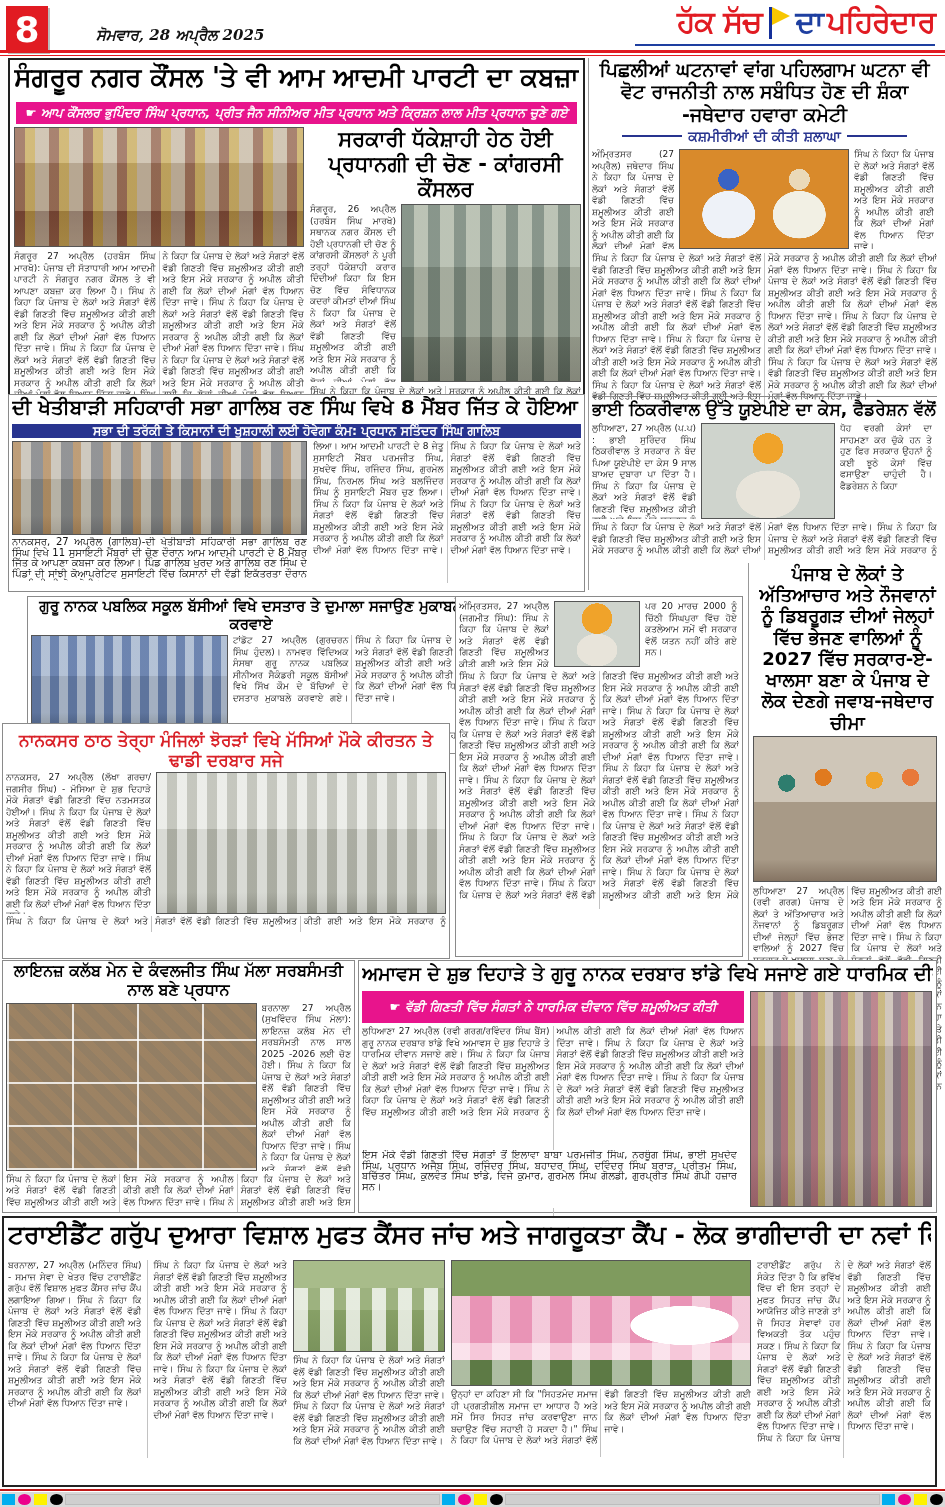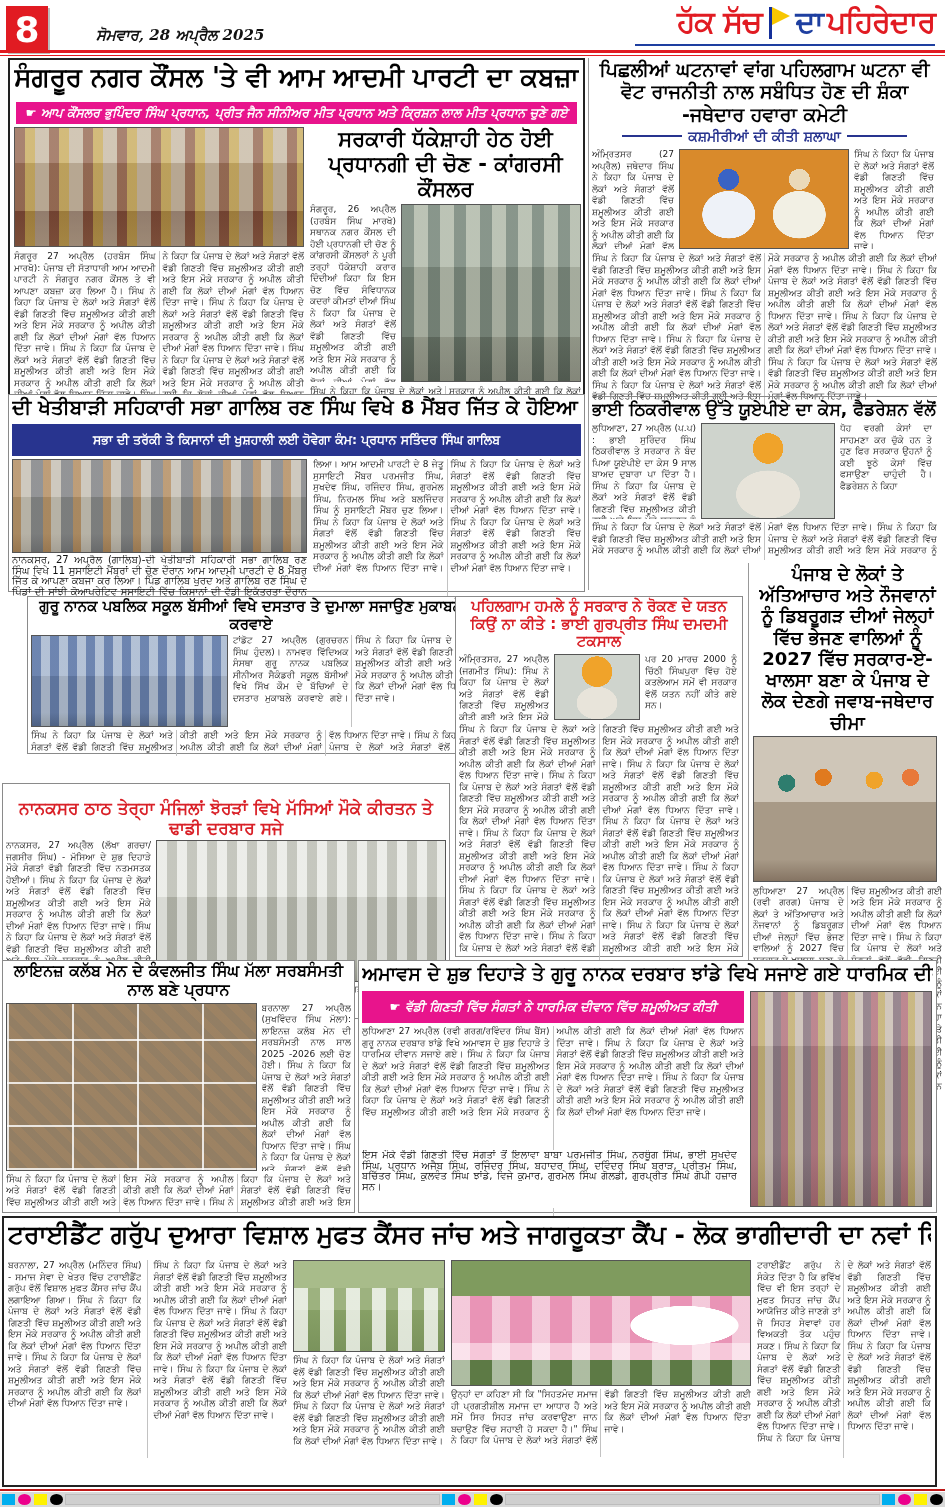--- a/index.html
+++ b/index.html
@@ -150,21 +150,21 @@
     <div style="display:flex;gap:5px;margin-top:2px;">
       <div class="body-t" style="width:82px;height:100px;">ਅੰਮ੍ਰਿਤਸਰ (27 ਅਪ੍ਰੈਲ) ਜਥੇਦਾਰ ਸਿੰਘ ਨੇ ਕਿਹਾ ਕਿ ਪੰਜਾਬ ਦੇ ਲੋਕਾਂ ਅਤੇ ਸੰਗਤਾਂ ਵੱਲੋਂ ਵੱਡੀ ਗਿਣਤੀ ਵਿੱਚ ਸ਼ਮੂਲੀਅਤ ਕੀਤੀ ਗਈ ਅਤੇ ਇਸ ਮੌਕੇ ਸਰਕਾਰ ਨੂੰ ਅਪੀਲ ਕੀਤੀ ਗਈ ਕਿ ਲੋਕਾਂ ਦੀਆਂ ਮੰਗਾਂ ਵੱਲ ਧਿਆਨ ਦਿੱਤਾ ਜਾਵੇ।</div>
       <div class="ph p-portraits" style="width:170px;height:100px;"></div>
       <div class="body-t" style="width:80px;height:100px;">ਸਿੰਘ ਨੇ ਕਿਹਾ ਕਿ ਪੰਜਾਬ ਦੇ ਲੋਕਾਂ ਅਤੇ ਸੰਗਤਾਂ ਵੱਲੋਂ ਵੱਡੀ ਗਿਣਤੀ ਵਿੱਚ ਸ਼ਮੂਲੀਅਤ ਕੀਤੀ ਗਈ ਅਤੇ ਇਸ ਮੌਕੇ ਸਰਕਾਰ ਨੂੰ ਅਪੀਲ ਕੀਤੀ ਗਈ ਕਿ ਲੋਕਾਂ ਦੀਆਂ ਮੰਗਾਂ ਵੱਲ ਧਿਆਨ ਦਿੱਤਾ ਜਾਵੇ।</div>
     </div>
     <div class="body-t cols2" style="height:158px;margin-top:4px;">ਸਿੰਘ ਨੇ ਕਿਹਾ ਕਿ ਪੰਜਾਬ ਦੇ ਲੋਕਾਂ ਅਤੇ ਸੰਗਤਾਂ ਵੱਲੋਂ ਵੱਡੀ ਗਿਣਤੀ ਵਿੱਚ ਸ਼ਮੂਲੀਅਤ ਕੀਤੀ ਗਈ ਅਤੇ ਇਸ ਮੌਕੇ ਸਰਕਾਰ ਨੂੰ ਅਪੀਲ ਕੀਤੀ ਗਈ ਕਿ ਲੋਕਾਂ ਦੀਆਂ ਮੰਗਾਂ ਵੱਲ ਧਿਆਨ ਦਿੱਤਾ ਜਾਵੇ। ਸਿੰਘ ਨੇ ਕਿਹਾ ਕਿ ਪੰਜਾਬ ਦੇ ਲੋਕਾਂ ਅਤੇ ਸੰਗਤਾਂ ਵੱਲੋਂ ਵੱਡੀ ਗਿਣਤੀ ਵਿੱਚ ਸ਼ਮੂਲੀਅਤ ਕੀਤੀ ਗਈ ਅਤੇ ਇਸ ਮੌਕੇ ਸਰਕਾਰ ਨੂੰ ਅਪੀਲ ਕੀਤੀ ਗਈ ਕਿ ਲੋਕਾਂ ਦੀਆਂ ਮੰਗਾਂ ਵੱਲ ਧਿਆਨ ਦਿੱਤਾ ਜਾਵੇ। ਸਿੰਘ ਨੇ ਕਿਹਾ ਕਿ ਪੰਜਾਬ ਦੇ ਲੋਕਾਂ ਅਤੇ ਸੰਗਤਾਂ ਵੱਲੋਂ ਵੱਡੀ ਗਿਣਤੀ ਵਿੱਚ ਸ਼ਮੂਲੀਅਤ ਕੀਤੀ ਗਈ ਅਤੇ ਇਸ ਮੌਕੇ ਸਰਕਾਰ ਨੂੰ ਅਪੀਲ ਕੀਤੀ ਗਈ ਕਿ ਲੋਕਾਂ ਦੀਆਂ ਮੰਗਾਂ ਵੱਲ ਧਿਆਨ ਦਿੱਤਾ ਜਾਵੇ। ਸਿੰਘ ਨੇ ਕਿਹਾ ਕਿ ਪੰਜਾਬ ਦੇ ਲੋਕਾਂ ਅਤੇ ਸੰਗਤਾਂ ਵੱਲੋਂ ਵੱਡੀ ਗਿਣਤੀ ਵਿੱਚ ਸ਼ਮੂਲੀਅਤ ਕੀਤੀ ਗਈ ਅਤੇ ਇਸ ਮੌਕੇ ਸਰਕਾਰ ਨੂੰ ਅਪੀਲ ਕੀਤੀ ਗਈ ਕਿ ਲੋਕਾਂ ਦੀਆਂ ਮੰਗਾਂ ਵੱਲ ਧਿਆਨ ਦਿੱਤਾ ਜਾਵੇ। ਸਿੰਘ ਨੇ ਕਿਹਾ ਕਿ ਪੰਜਾਬ ਦੇ ਲੋਕਾਂ ਅਤੇ ਸੰਗਤਾਂ ਵੱਲੋਂ ਵੱਡੀ ਗਿਣਤੀ ਵਿੱਚ ਸ਼ਮੂਲੀਅਤ ਕੀਤੀ ਗਈ ਅਤੇ ਇਸ ਮੌਕੇ ਸਰਕਾਰ ਨੂੰ ਅਪੀਲ ਕੀਤੀ ਗਈ ਕਿ ਲੋਕਾਂ ਦੀਆਂ ਮੰਗਾਂ ਵੱਲ ਧਿਆਨ ਦਿੱਤਾ ਜਾਵੇ। ਸਿੰਘ ਨੇ ਕਿਹਾ ਕਿ ਪੰਜਾਬ ਦੇ ਲੋਕਾਂ ਅਤੇ ਸੰਗਤਾਂ ਵੱਲੋਂ ਵੱਡੀ ਗਿਣਤੀ ਵਿੱਚ ਸ਼ਮੂਲੀਅਤ ਕੀਤੀ ਗਈ ਅਤੇ ਇਸ ਮੌਕੇ ਸਰਕਾਰ ਨੂੰ ਅਪੀਲ ਕੀਤੀ ਗਈ ਕਿ ਲੋਕਾਂ ਦੀਆਂ ਮੰਗਾਂ ਵੱਲ ਧਿਆਨ ਦਿੱਤਾ ਜਾਵੇ। ਸਿੰਘ ਨੇ ਕਿਹਾ ਕਿ ਪੰਜਾਬ ਦੇ ਲੋਕਾਂ ਅਤੇ ਸੰਗਤਾਂ ਵੱਲੋਂ ਵੱਡੀ ਗਿਣਤੀ ਵਿੱਚ ਸ਼ਮੂਲੀਅਤ ਕੀਤੀ ਗਈ ਅਤੇ ਇਸ ਮੌਕੇ ਸਰਕਾਰ ਨੂੰ ਅਪੀਲ ਕੀਤੀ ਗਈ ਕਿ ਲੋਕਾਂ ਦੀਆਂ ਮੰਗਾਂ ਵੱਲ ਧਿਆਨ ਦਿੱਤਾ ਜਾਵੇ।</div>
   </div>
 
   <div class="abs box" style="left:8px;top:394px;width:577px;height:198px;padding:1px 3px;">
     <div class="hl hl-nowrap" style="font-size:20px;height:28px;">ਦੀ ਖੇਤੀਬਾੜੀ ਸਹਿਕਾਰੀ ਸਭਾ ਗਾਲਿਬ ਰਣ ਸਿੰਘ ਵਿਖੇ 8 ਮੈਂਬਰ ਜਿੱਤ ਕੇ ਹੋਇਆ ਆਮ ਆਦਮੀ ਪਾਰਟੀ ਦਾ ਕਬਜਾ</div>
-    <div class="bar bar-blue" style="height:32px;">ਸਭਾ ਦੀ ਤਰੱਕੀ ਤੇ ਕਿਸਾਨਾਂ ਦੀ ਖੁਸ਼ਹਾਲੀ ਲਈ ਹੋਵੇਗਾ ਕੰਮ: ਪ੍ਰਧਾਨ ਸਤਿੰਦਰ ਸਿੰਘ ਗਾਲਿਬ</div>
+    <div class="bar bar-blue" style="height:14px;">ਸਭਾ ਦੀ ਤਰੱਕੀ ਤੇ ਕਿਸਾਨਾਂ ਦੀ ਖੁਸ਼ਹਾਲੀ ਲਈ ਹੋਵੇਗਾ ਕੰਮ: ਪ੍ਰਧਾਨ ਸਤਿੰਦਰ ਸਿੰਘ ਗਾਲਿਬ</div>
     <div style="display:flex;gap:6px;margin-top:3px;">
       <div style="width:295px;">
         <div class="ph p-coop" style="width:295px;height:94px;"></div>
         <div class="cap" style="height:44px;margin-top:2px;">ਨਾਨਕਸਰ, 27 ਅਪ੍ਰੈਲ (ਗਾਲਿਬ)-ਦੀ ਖੇਤੀਬਾੜੀ ਸਹਿਕਾਰੀ ਸਭਾ ਗਾਲਿਬ ਰਣ ਸਿੰਘ ਵਿਖੇ 11 ਸੁਸਾਇਟੀ ਮੈਂਬਰਾਂ ਦੀ ਚੋਣ ਦੌਰਾਨ ਆਮ ਆਦਮੀ ਪਾਰਟੀ ਦੇ 8 ਮੈਂਬਰ ਜਿੱਤ ਕੇ ਆਪਣਾ ਕਬਜਾ ਕਰ ਲਿਆ। ਪਿੰਡ ਗਾਲਿਬ ਖੁਰਦ ਅਤੇ ਗਾਲਿਬ ਰਣ ਸਿੰਘ ਦੇ ਪਿੰਡਾਂ ਦੀ ਸਾਂਝੀ ਕੋਆਪਰੇਟਿਵ ਸੁਸਾਇਟੀ ਵਿੱਚ ਕਿਸਾਨਾਂ ਦੀ ਵੱਡੀ ਇਕੱਤਰਤਾ ਦੌਰਾਨ ਸੁਸਾਇਟੀ ਦੀ ਚੋਣ ਹੋਈ।</div>
       </div>
       <div class="body-t cols2" style="width:268px;height:142px;">ਲਿਆ। ਆਮ ਆਦਮੀ ਪਾਰਟੀ ਦੇ 8 ਜੇਤੂ ਸੁਸਾਇਟੀ ਮੈਂਬਰ ਪਰਮਜੀਤ ਸਿੰਘ, ਸੁਖਦੇਵ ਸਿੰਘ, ਰਜਿੰਦਰ ਸਿੰਘ, ਗੁਰਮੇਲ ਸਿੰਘ, ਨਿਰਮਲ ਸਿੰਘ ਅਤੇ ਬਲਜਿੰਦਰ ਸਿੰਘ ਨੂੰ ਸੁਸਾਇਟੀ ਮੈਂਬਰ ਚੁਣ ਲਿਆ। ਸਿੰਘ ਨੇ ਕਿਹਾ ਕਿ ਪੰਜਾਬ ਦੇ ਲੋਕਾਂ ਅਤੇ ਸੰਗਤਾਂ ਵੱਲੋਂ ਵੱਡੀ ਗਿਣਤੀ ਵਿੱਚ ਸ਼ਮੂਲੀਅਤ ਕੀਤੀ ਗਈ ਅਤੇ ਇਸ ਮੌਕੇ ਸਰਕਾਰ ਨੂੰ ਅਪੀਲ ਕੀਤੀ ਗਈ ਕਿ ਲੋਕਾਂ ਦੀਆਂ ਮੰਗਾਂ ਵੱਲ ਧਿਆਨ ਦਿੱਤਾ ਜਾਵੇ। ਸਿੰਘ ਨੇ ਕਿਹਾ ਕਿ ਪੰਜਾਬ ਦੇ ਲੋਕਾਂ ਅਤੇ ਸੰਗਤਾਂ ਵੱਲੋਂ ਵੱਡੀ ਗਿਣਤੀ ਵਿੱਚ ਸ਼ਮੂਲੀਅਤ ਕੀਤੀ ਗਈ ਅਤੇ ਇਸ ਮੌਕੇ ਸਰਕਾਰ ਨੂੰ ਅਪੀਲ ਕੀਤੀ ਗਈ ਕਿ ਲੋਕਾਂ ਦੀਆਂ ਮੰਗਾਂ ਵੱਲ ਧਿਆਨ ਦਿੱਤਾ ਜਾਵੇ। ਸਿੰਘ ਨੇ ਕਿਹਾ ਕਿ ਪੰਜਾਬ ਦੇ ਲੋਕਾਂ ਅਤੇ ਸੰਗਤਾਂ ਵੱਲੋਂ ਵੱਡੀ ਗਿਣਤੀ ਵਿੱਚ ਸ਼ਮੂਲੀਅਤ ਕੀਤੀ ਗਈ ਅਤੇ ਇਸ ਮੌਕੇ ਸਰਕਾਰ ਨੂੰ ਅਪੀਲ ਕੀਤੀ ਗਈ ਕਿ ਲੋਕਾਂ ਦੀਆਂ ਮੰਗਾਂ ਵੱਲ ਧਿਆਨ ਦਿੱਤਾ ਜਾਵੇ।</div>
     </div>
   </div>
 
   <div class="abs" style="left:592px;top:396px;width:345px;height:164px;">
@@ -179,31 +179,30 @@
 
   <div class="abs box" style="left:2px;top:596px;width:448px;height:158px;padding:1px 3px;margin-left:25px;">
     <div class="hl" style="font-size:15px;">ਗੁਰੂ ਨਾਨਕ ਪਬਲਿਕ ਸਕੂਲ ਬੱਸੀਆਂ ਵਿਖੇ ਦਸਤਾਰ ਤੇ ਦੁਮਾਲਾ ਸਜਾਉਣ ਮੁਕਾਬਲੇ ਕਰਵਾਏ</div>
     <div style="display:flex;gap:5px;margin-top:2px;">
       <div class="ph p-school" style="width:198px;height:92px;"></div>
       <div class="body-t cols2" style="width:240px;height:92px;">ਟਾਂਡੋਟ 27 ਅਪ੍ਰੈਲ (ਗੁਰਚਰਨ ਸਿੰਘ ਹੁੰਦਲ)। ਨਾਮਵਰ ਵਿੱਦਿਅਕ ਸੰਸਥਾ ਗੁਰੂ ਨਾਨਕ ਪਬਲਿਕ ਸੀਨੀਅਰ ਸੈਕੰਡਰੀ ਸਕੂਲ ਬੱਸੀਆਂ ਵਿਖੇ ਸਿੱਖ ਕੌਮ ਦੇ ਬੱਚਿਆਂ ਦੇ ਦਸਤਾਰ ਮੁਕਾਬਲੇ ਕਰਵਾਏ ਗਏ। ਸਿੰਘ ਨੇ ਕਿਹਾ ਕਿ ਪੰਜਾਬ ਦੇ ਲੋਕਾਂ ਅਤੇ ਸੰਗਤਾਂ ਵੱਲੋਂ ਵੱਡੀ ਗਿਣਤੀ ਵਿੱਚ ਸ਼ਮੂਲੀਅਤ ਕੀਤੀ ਗਈ ਅਤੇ ਇਸ ਮੌਕੇ ਸਰਕਾਰ ਨੂੰ ਅਪੀਲ ਕੀਤੀ ਗਈ ਕਿ ਲੋਕਾਂ ਦੀਆਂ ਮੰਗਾਂ ਵੱਲ ਧਿਆਨ ਦਿੱਤਾ ਜਾਵੇ।</div>
     </div>
     <div class="body-t cols3" style="height:26px;margin-top:3px;">ਸਿੰਘ ਨੇ ਕਿਹਾ ਕਿ ਪੰਜਾਬ ਦੇ ਲੋਕਾਂ ਅਤੇ ਸੰਗਤਾਂ ਵੱਲੋਂ ਵੱਡੀ ਗਿਣਤੀ ਵਿੱਚ ਸ਼ਮੂਲੀਅਤ ਕੀਤੀ ਗਈ ਅਤੇ ਇਸ ਮੌਕੇ ਸਰਕਾਰ ਨੂੰ ਅਪੀਲ ਕੀਤੀ ਗਈ ਕਿ ਲੋਕਾਂ ਦੀਆਂ ਮੰਗਾਂ ਵੱਲ ਧਿਆਨ ਦਿੱਤਾ ਜਾਵੇ। ਸਿੰਘ ਨੇ ਕਿਹਾ ਕਿ ਪੰਜਾਬ ਦੇ ਲੋਕਾਂ ਅਤੇ ਸੰਗਤਾਂ ਵੱਲੋਂ ਵੱਡੀ ਗਿਣਤੀ ਵਿੱਚ ਸ਼ਮੂਲੀਅਤ ਕੀਤੀ ਗਈ ਅਤੇ ਇਸ ਮੌਕੇ ਸਰਕਾਰ ਨੂੰ ਅਪੀਲ ਕੀਤੀ ਗਈ ਕਿ ਲੋਕਾਂ ਦੀਆਂ ਮੰਗਾਂ ਵੱਲ ਧਿਆਨ ਦਿੱਤਾ ਜਾਵੇ।</div>
   </div>
 
-  <div class="abs box" style="left:2px;top:783px;width:448px;height:236px;padding:14px 3px;">
+  <div class="abs box" style="left:2px;top:723px;width:448px;height:236px;padding:6px 3px;">
     <div class="hl hl-red" style="font-size:17px;">ਨਾਨਕਸਰ ਠਾਠ ਤੇਰ੍ਹਾ ਮੰਜਿਲਾਂ ਝੋਰੜਾਂ ਵਿਖੇ ਮੱਸਿਆਂ ਮੌਕੇ ਕੀਰਤਨ ਤੇ ਢਾਡੀ ਦਰਬਾਰ ਸਜੇ</div>
     <div style="display:flex;gap:5px;margin-top:2px;">
       <div class="body-t" style="width:146px;height:142px;">ਨਾਨਕਸਰ, 27 ਅਪ੍ਰੈਲ (ਲੱਖਾ ਗਰਚਾ/ਜਗਸੀਰ ਸਿੰਘ) - ਮੱਸਿਆ ਦੇ ਸ਼ੁਭ ਦਿਹਾੜੇ ਮੌਕੇ ਸੰਗਤਾਂ ਵੱਡੀ ਗਿਣਤੀ ਵਿੱਚ ਨਤਮਸਤਕ ਹੋਈਆਂ। ਸਿੰਘ ਨੇ ਕਿਹਾ ਕਿ ਪੰਜਾਬ ਦੇ ਲੋਕਾਂ ਅਤੇ ਸੰਗਤਾਂ ਵੱਲੋਂ ਵੱਡੀ ਗਿਣਤੀ ਵਿੱਚ ਸ਼ਮੂਲੀਅਤ ਕੀਤੀ ਗਈ ਅਤੇ ਇਸ ਮੌਕੇ ਸਰਕਾਰ ਨੂੰ ਅਪੀਲ ਕੀਤੀ ਗਈ ਕਿ ਲੋਕਾਂ ਦੀਆਂ ਮੰਗਾਂ ਵੱਲ ਧਿਆਨ ਦਿੱਤਾ ਜਾਵੇ। ਸਿੰਘ ਨੇ ਕਿਹਾ ਕਿ ਪੰਜਾਬ ਦੇ ਲੋਕਾਂ ਅਤੇ ਸੰਗਤਾਂ ਵੱਲੋਂ ਵੱਡੀ ਗਿਣਤੀ ਵਿੱਚ ਸ਼ਮੂਲੀਅਤ ਕੀਤੀ ਗਈ ਅਤੇ ਇਸ ਮੌਕੇ ਸਰਕਾਰ ਨੂੰ ਅਪੀਲ ਕੀਤੀ ਗਈ ਕਿ ਲੋਕਾਂ ਦੀਆਂ ਮੰਗਾਂ ਵੱਲ ਧਿਆਨ ਦਿੱਤਾ ਜਾਵੇ।</div>
       <div class="ph p-nanaksar" style="width:292px;height:142px;"></div>
     </div>
     <div class="body-t cols3" style="height:16px;margin-top:2px;">ਸਿੰਘ ਨੇ ਕਿਹਾ ਕਿ ਪੰਜਾਬ ਦੇ ਲੋਕਾਂ ਅਤੇ ਸੰਗਤਾਂ ਵੱਲੋਂ ਵੱਡੀ ਗਿਣਤੀ ਵਿੱਚ ਸ਼ਮੂਲੀਅਤ ਕੀਤੀ ਗਈ ਅਤੇ ਇਸ ਮੌਕੇ ਸਰਕਾਰ ਨੂੰ ਅਪੀਲ ਕੀਤੀ ਗਈ ਕਿ ਲੋਕਾਂ ਦੀਆਂ ਮੰਗਾਂ ਵੱਲ ਧਿਆਨ ਦਿੱਤਾ ਜਾਵੇ।</div>
   </div>
 
   <div class="abs box" style="left:455px;top:596px;width:288px;height:361px;padding:1px 3px;">
-    <div class="hl hl-red" style="font-size:15px;">ਪਹਿਲਗਾਮ ਹਮਲੇ ਨੂੰ ਸਰਕਾਰ ਨੇ ਰੋਕਣ ਦੇ ਯਤਨ ਕਿਉਂ ਨਾ ਕੀਤੇ : ਭਾਈ ਗੁਰਪ੍ਰੀਤ ਸਿੰਘ ਦਮਦਮੀ ਟਕਸਾਲ</div>
     <div style="display:flex;gap:5px;margin-top:3px;">
       <div class="body-t" style="width:90px;height:66px;">ਅੰਮ੍ਰਿਤਸਰ, 27 ਅਪ੍ਰੈਲ (ਜਗਮੀਤ ਸਿੰਘ): ਸਿੰਘ ਨੇ ਕਿਹਾ ਕਿ ਪੰਜਾਬ ਦੇ ਲੋਕਾਂ ਅਤੇ ਸੰਗਤਾਂ ਵੱਲੋਂ ਵੱਡੀ ਗਿਣਤੀ ਵਿੱਚ ਸ਼ਮੂਲੀਅਤ ਕੀਤੀ ਗਈ ਅਤੇ ਇਸ ਮੌਕੇ ਸਰਕਾਰ ਨੂੰ ਅਪੀਲ ਕੀਤੀ ਗਈ ਕਿ ਲੋਕਾਂ ਦੀਆਂ ਮੰਗਾਂ ਵੱਲ ਧਿਆਨ ਦਿੱਤਾ ਜਾਵੇ।</div>
       <div class="ph p-taksal" style="width:86px;height:66px;"></div>
       <div class="body-t" style="width:92px;height:66px;">ਪਰ 20 ਮਾਰਚ 2000 ਨੂੰ ਚਿੱਠੀ ਸਿੰਘਪੁਰਾ ਵਿੱਚ ਹੋਏ ਕਤਲੇਆਮ ਸਮੇਂ ਵੀ ਸਰਕਾਰ ਵੱਲੋਂ ਯਤਨ ਨਹੀਂ ਕੀਤੇ ਗਏ ਸਨ।</div>
     </div>
     <div class="body-t cols2" style="height:238px;margin-top:4px;">ਸਿੰਘ ਨੇ ਕਿਹਾ ਕਿ ਪੰਜਾਬ ਦੇ ਲੋਕਾਂ ਅਤੇ ਸੰਗਤਾਂ ਵੱਲੋਂ ਵੱਡੀ ਗਿਣਤੀ ਵਿੱਚ ਸ਼ਮੂਲੀਅਤ ਕੀਤੀ ਗਈ ਅਤੇ ਇਸ ਮੌਕੇ ਸਰਕਾਰ ਨੂੰ ਅਪੀਲ ਕੀਤੀ ਗਈ ਕਿ ਲੋਕਾਂ ਦੀਆਂ ਮੰਗਾਂ ਵੱਲ ਧਿਆਨ ਦਿੱਤਾ ਜਾਵੇ। ਸਿੰਘ ਨੇ ਕਿਹਾ ਕਿ ਪੰਜਾਬ ਦੇ ਲੋਕਾਂ ਅਤੇ ਸੰਗਤਾਂ ਵੱਲੋਂ ਵੱਡੀ ਗਿਣਤੀ ਵਿੱਚ ਸ਼ਮੂਲੀਅਤ ਕੀਤੀ ਗਈ ਅਤੇ ਇਸ ਮੌਕੇ ਸਰਕਾਰ ਨੂੰ ਅਪੀਲ ਕੀਤੀ ਗਈ ਕਿ ਲੋਕਾਂ ਦੀਆਂ ਮੰਗਾਂ ਵੱਲ ਧਿਆਨ ਦਿੱਤਾ ਜਾਵੇ। ਸਿੰਘ ਨੇ ਕਿਹਾ ਕਿ ਪੰਜਾਬ ਦੇ ਲੋਕਾਂ ਅਤੇ ਸੰਗਤਾਂ ਵੱਲੋਂ ਵੱਡੀ ਗਿਣਤੀ ਵਿੱਚ ਸ਼ਮੂਲੀਅਤ ਕੀਤੀ ਗਈ ਅਤੇ ਇਸ ਮੌਕੇ ਸਰਕਾਰ ਨੂੰ ਅਪੀਲ ਕੀਤੀ ਗਈ ਕਿ ਲੋਕਾਂ ਦੀਆਂ ਮੰਗਾਂ ਵੱਲ ਧਿਆਨ ਦਿੱਤਾ ਜਾਵੇ। ਸਿੰਘ ਨੇ ਕਿਹਾ ਕਿ ਪੰਜਾਬ ਦੇ ਲੋਕਾਂ ਅਤੇ ਸੰਗਤਾਂ ਵੱਲੋਂ ਵੱਡੀ ਗਿਣਤੀ ਵਿੱਚ ਸ਼ਮੂਲੀਅਤ ਕੀਤੀ ਗਈ ਅਤੇ ਇਸ ਮੌਕੇ ਸਰਕਾਰ ਨੂੰ ਅਪੀਲ ਕੀਤੀ ਗਈ ਕਿ ਲੋਕਾਂ ਦੀਆਂ ਮੰਗਾਂ ਵੱਲ ਧਿਆਨ ਦਿੱਤਾ ਜਾਵੇ। ਸਿੰਘ ਨੇ ਕਿਹਾ ਕਿ ਪੰਜਾਬ ਦੇ ਲੋਕਾਂ ਅਤੇ ਸੰਗਤਾਂ ਵੱਲੋਂ ਵੱਡੀ ਗਿਣਤੀ ਵਿੱਚ ਸ਼ਮੂਲੀਅਤ ਕੀਤੀ ਗਈ ਅਤੇ ਇਸ ਮੌਕੇ ਸਰਕਾਰ ਨੂੰ ਅਪੀਲ ਕੀਤੀ ਗਈ ਕਿ ਲੋਕਾਂ ਦੀਆਂ ਮੰਗਾਂ ਵੱਲ ਧਿਆਨ ਦਿੱਤਾ ਜਾਵੇ। ਸਿੰਘ ਨੇ ਕਿਹਾ ਕਿ ਪੰਜਾਬ ਦੇ ਲੋਕਾਂ ਅਤੇ ਸੰਗਤਾਂ ਵੱਲੋਂ ਵੱਡੀ ਗਿਣਤੀ ਵਿੱਚ ਸ਼ਮੂਲੀਅਤ ਕੀਤੀ ਗਈ ਅਤੇ ਇਸ ਮੌਕੇ ਸਰਕਾਰ ਨੂੰ ਅਪੀਲ ਕੀਤੀ ਗਈ ਕਿ ਲੋਕਾਂ ਦੀਆਂ ਮੰਗਾਂ ਵੱਲ ਧਿਆਨ ਦਿੱਤਾ ਜਾਵੇ। ਸਿੰਘ ਨੇ ਕਿਹਾ ਕਿ ਪੰਜਾਬ ਦੇ ਲੋਕਾਂ ਅਤੇ ਸੰਗਤਾਂ ਵੱਲੋਂ ਵੱਡੀ ਗਿਣਤੀ ਵਿੱਚ ਸ਼ਮੂਲੀਅਤ ਕੀਤੀ ਗਈ ਅਤੇ ਇਸ ਮੌਕੇ ਸਰਕਾਰ ਨੂੰ ਅਪੀਲ ਕੀਤੀ ਗਈ ਕਿ ਲੋਕਾਂ ਦੀਆਂ ਮੰਗਾਂ ਵੱਲ ਧਿਆਨ ਦਿੱਤਾ ਜਾਵੇ। ਸਿੰਘ ਨੇ ਕਿਹਾ ਕਿ ਪੰਜਾਬ ਦੇ ਲੋਕਾਂ ਅਤੇ ਸੰਗਤਾਂ ਵੱਲੋਂ ਵੱਡੀ ਗਿਣਤੀ ਵਿੱਚ ਸ਼ਮੂਲੀਅਤ ਕੀਤੀ ਗਈ ਅਤੇ ਇਸ ਮੌਕੇ ਸਰਕਾਰ ਨੂੰ ਅਪੀਲ ਕੀਤੀ ਗਈ ਕਿ ਲੋਕਾਂ ਦੀਆਂ ਮੰਗਾਂ ਵੱਲ ਧਿਆਨ ਦਿੱਤਾ ਜਾਵੇ। ਸਿੰਘ ਨੇ ਕਿਹਾ ਕਿ ਪੰਜਾਬ ਦੇ ਲੋਕਾਂ ਅਤੇ ਸੰਗਤਾਂ ਵੱਲੋਂ ਵੱਡੀ ਗਿਣਤੀ ਵਿੱਚ ਸ਼ਮੂਲੀਅਤ ਕੀਤੀ ਗਈ ਅਤੇ ਇਸ ਮੌਕੇ ਸਰਕਾਰ ਨੂੰ ਅਪੀਲ ਕੀਤੀ ਗਈ ਕਿ ਲੋਕਾਂ ਦੀਆਂ ਮੰਗਾਂ ਵੱਲ ਧਿਆਨ ਦਿੱਤਾ ਜਾਵੇ। ਸਿੰਘ ਨੇ ਕਿਹਾ ਕਿ ਪੰਜਾਬ ਦੇ ਲੋਕਾਂ ਅਤੇ ਸੰਗਤਾਂ ਵੱਲੋਂ ਵੱਡੀ ਗਿਣਤੀ ਵਿੱਚ ਸ਼ਮੂਲੀਅਤ ਕੀਤੀ ਗਈ ਅਤੇ ਇਸ ਮੌਕੇ ਸਰਕਾਰ ਨੂੰ ਅਪੀਲ ਕੀਤੀ ਗਈ ਕਿ ਲੋਕਾਂ ਦੀਆਂ ਮੰਗਾਂ ਵੱਲ ਧਿਆਨ ਦਿੱਤਾ ਜਾਵੇ।</div>
   </div>
 
   <div class="abs" style="left:748px;top:563px;width:189px;height:447px;border-left:1px solid #999;padding-left:4px;">
     <div class="hl" style="font-size:18px;">ਪੰਜਾਬ ਦੇ ਲੋਕਾਂ ਤੇ ਅੱਤਿਆਚਾਰ ਅਤੇ ਨੌਜਵਾਨਾਂ ਨੂੰ ਡਿਬਰੂਗੜ ਦੀਆਂ ਜੇਲ੍ਹਾਂ ਵਿੱਚ ਭੇਜਣ ਵਾਲਿਆਂ ਨੂੰ 2027 ਵਿੱਚ ਸਰਕਾਰ-ਏ-ਖਾਲਸਾ ਬਣਾ ਕੇ ਪੰਜਾਬ ਦੇ ਲੋਕ ਦੇਣਗੇ ਜਵਾਬ-ਜਥੇਦਾਰ ਚੀਮਾ</div>

